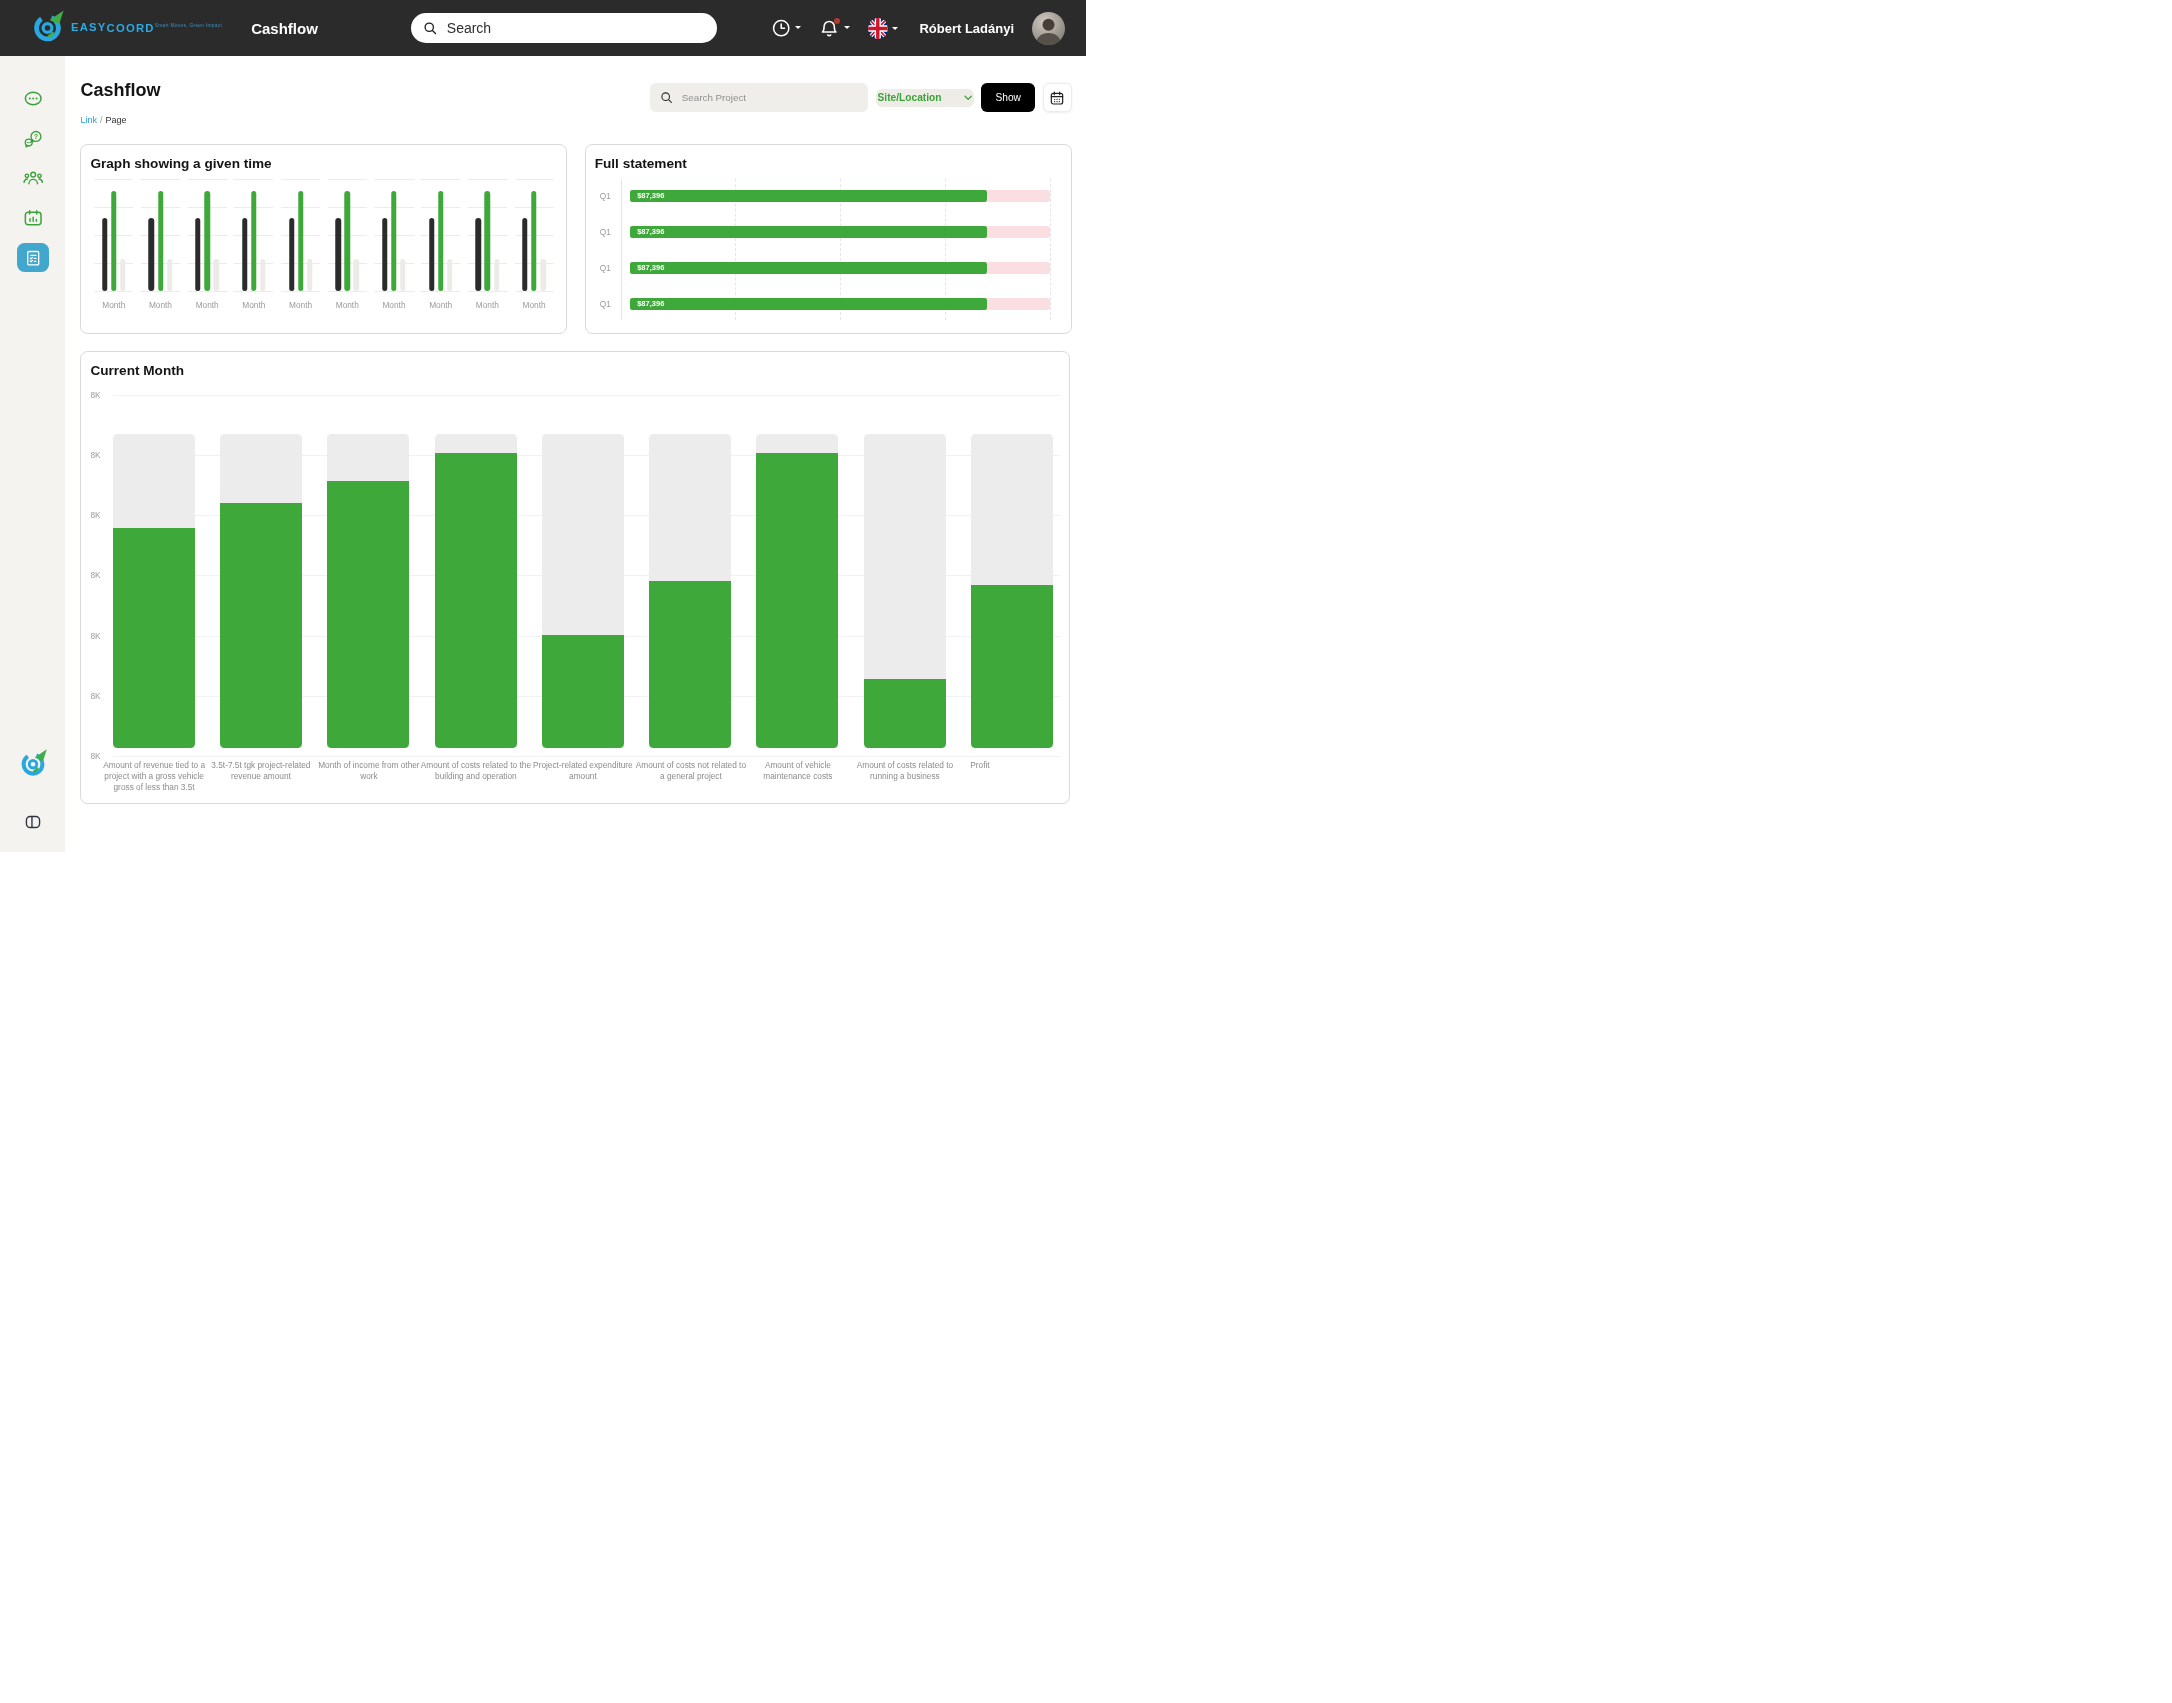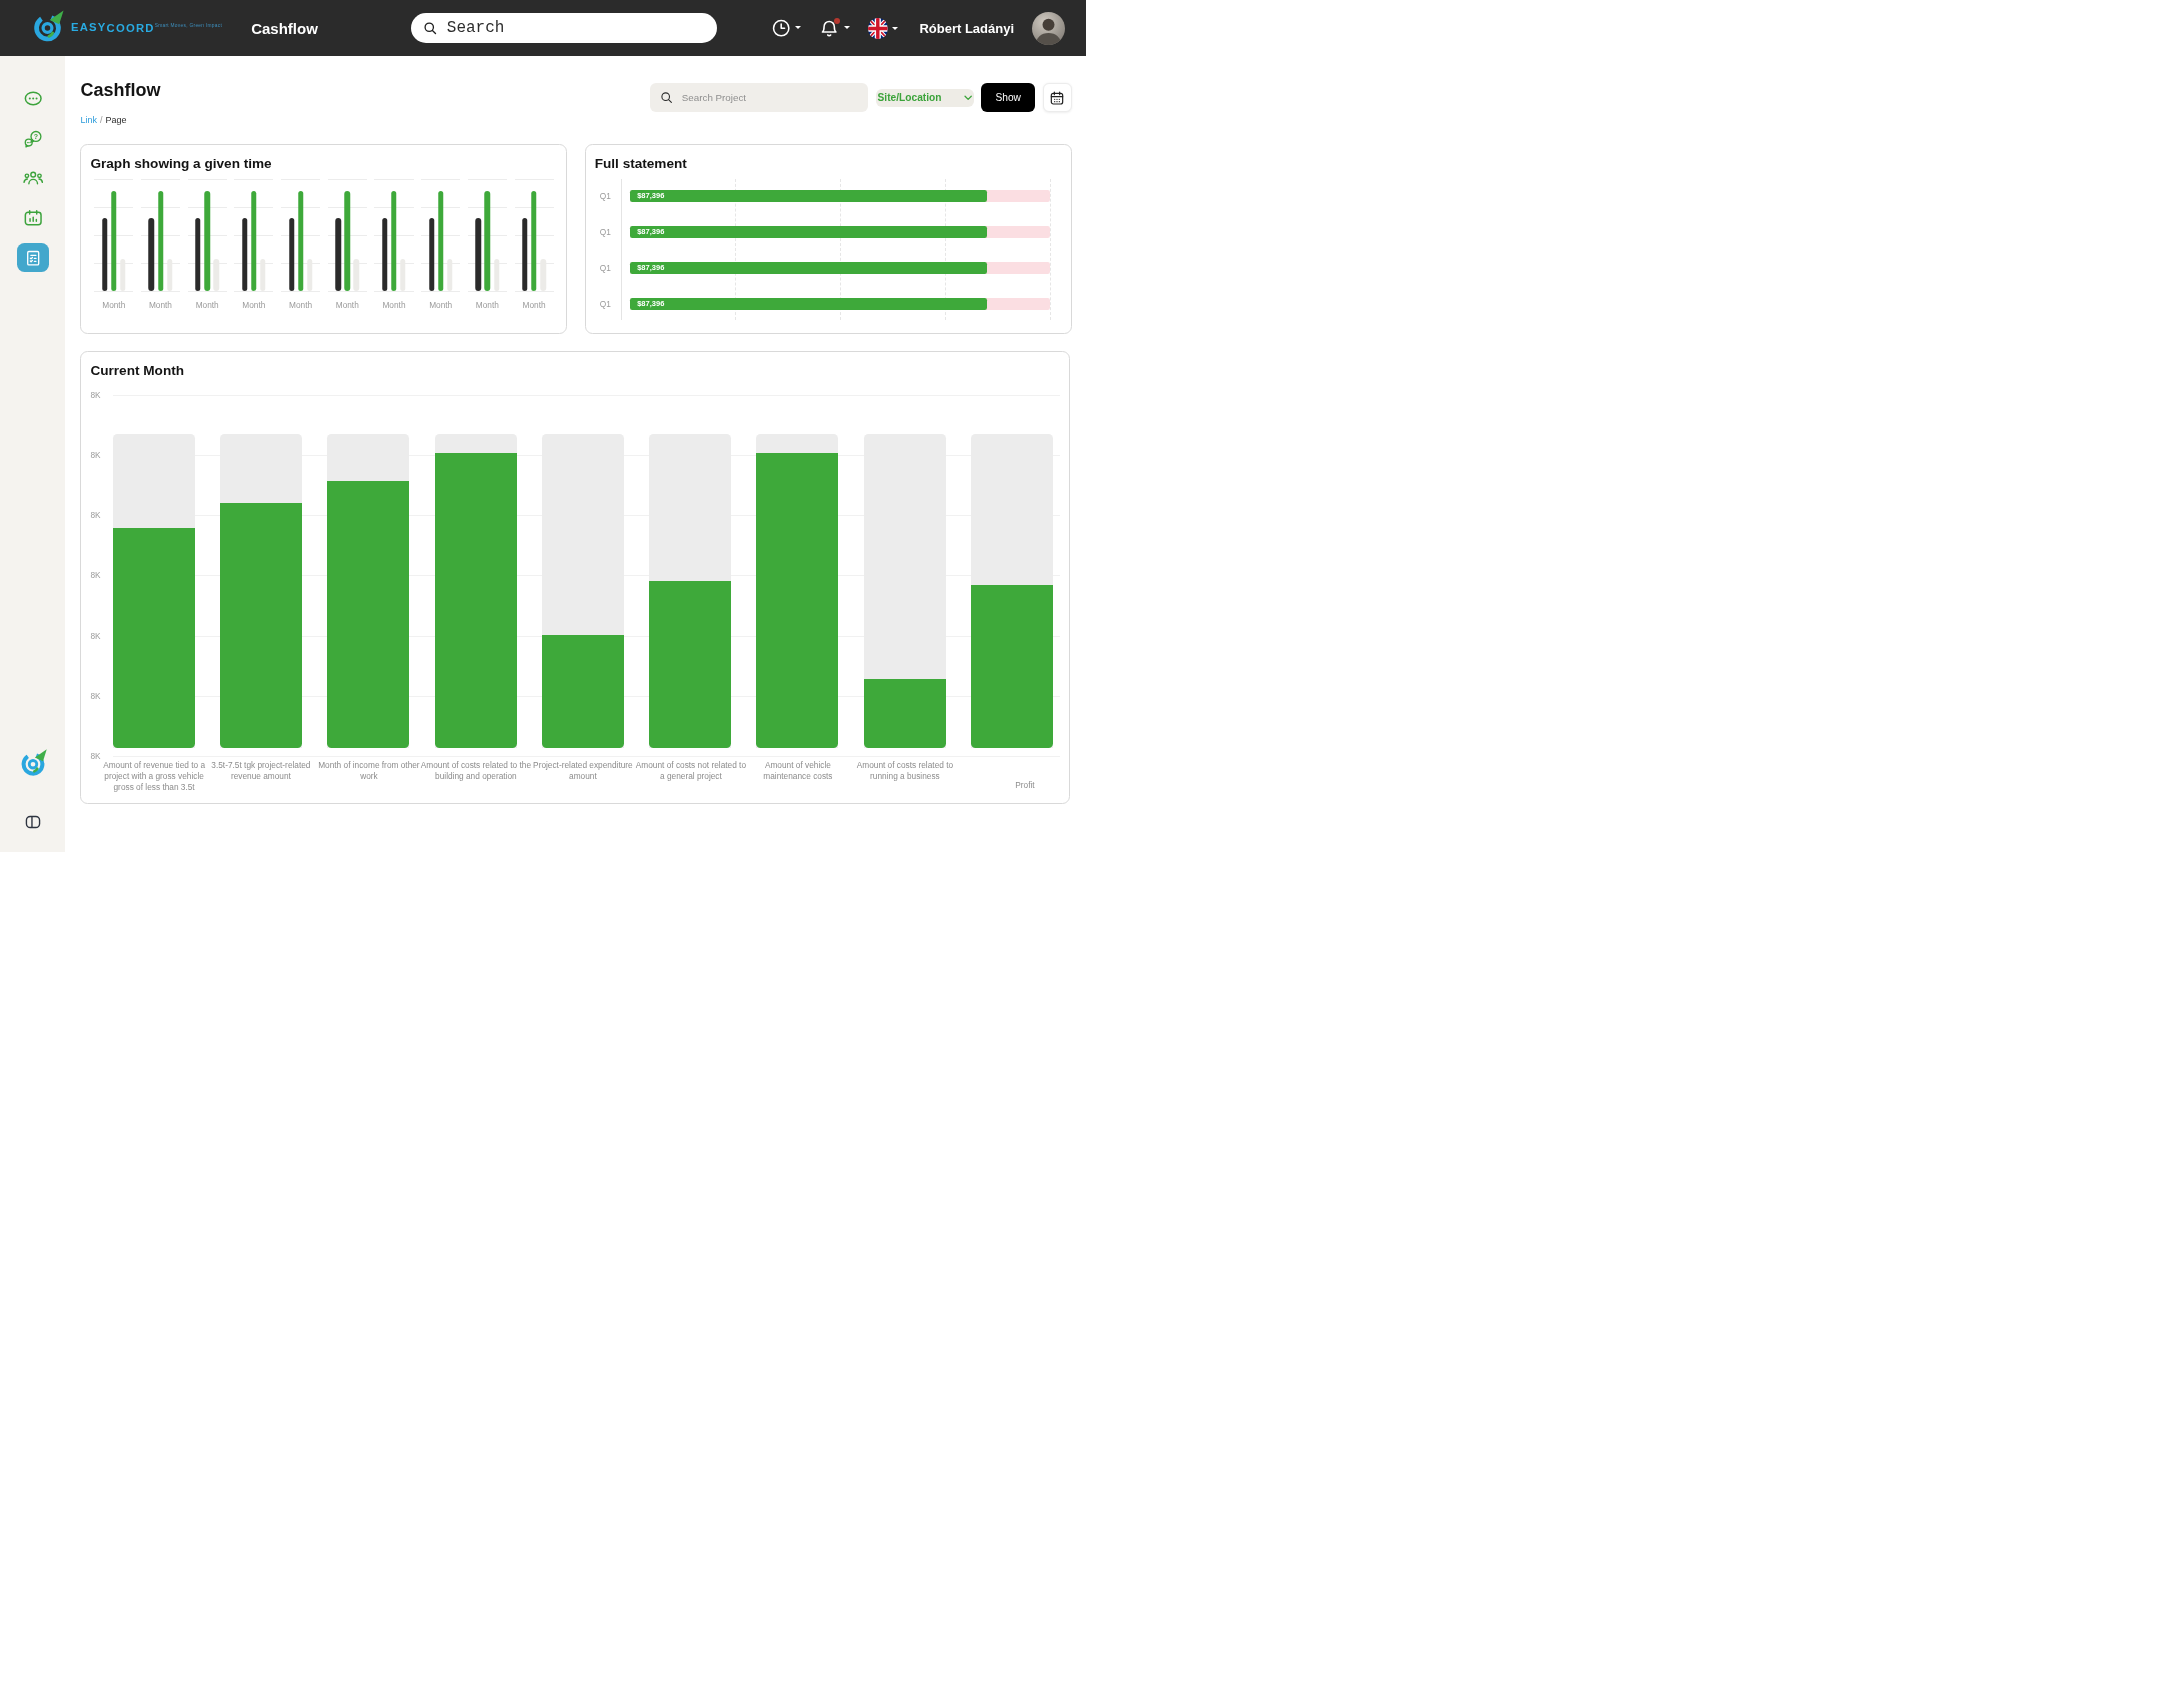--- a/index.html
+++ b/index.html
@@ -10,21 +10,21 @@
   }
   
   .header { position:relative; height:56px; background:#2b2b2b; display:flex; align-items:center; padding:0 22.6px 0 30px; }
   .logo { display:flex; align-items:center; gap:6px; }
   .logo-text { display:flex; flex-direction:row; line-height:1; }
   .logo-line1, .logo-line2 { color:#29abe2; font-weight:bold; font-size:11.3px; letter-spacing:1.2px; }
   .logo-line2 { margin-top:1.5px; }
   .logo-tagline { color:#3d8fbe; font-size:4.8px; margin-top:2.3px; letter-spacing:0.3px; white-space:nowrap; }
   .app-title { color:#fff; font-size:15px; font-weight:bold; margin-left:29px; }
   .search-pill { position:absolute; left:411px; top:13px; width:306px; height:30px; background:#fff; border-radius:16px; display:flex; align-items:center; gap:7.5px; padding:0 12px; }
-  .search-pill input { border:none; outline:none; background:transparent; font-family:Liberation Mono, monospace; font-size:16px; color:#222; width:100%; }
+  .search-pill input { border:none; outline:none; background:transparent; font-family:Liberation Sans, sans-serif; font-size:14px; color:#222; width:100%; }
   .search-pill input::placeholder { color:#2e2e2e; }
   .header-right { position:absolute; right:21px; top:0; height:56px; display:flex; align-items:center; gap:18px; }
   .icon-drop { display:flex; align-items:center; gap:4.5px; cursor:pointer; }
   .caret { width:0; height:0; border-left:3px solid transparent; border-right:3px solid transparent; border-top:3.8px solid #fff; }
   .bell-wrap { position:relative; display:flex; }
   .bell-dot { position:absolute; top:0px; right:0px; width:6px; height:6px; background:#b5382f; border-radius:50%; }
   .flag-wrap { display:flex; border-radius:50%; overflow:hidden; width:19.6px; height:21px; }
   .user-name { color:#fff; font-size:13px; font-weight:bold; margin-left:3px; white-space:nowrap; }
   .avatar { width:33px; height:33px; border-radius:50%; overflow:hidden; flex:0 0 auto; }
   
@@ -532,18 +532,18 @@
             <div class="cm-fill" style="height: 94%; background: rgb(62, 169, 58);"></div>
           </div>
           <div class="cm-label" style="left: 651px;">Amount of vehicle maintenance costs</div>
           <div class="cm-col" style="left: 774px; background: rgb(236, 236, 236);">
             <div class="cm-fill" style="height: 22%; background: rgb(62, 169, 58);"></div>
           </div>
           <div class="cm-label" style="left: 758px;">Amount of costs related to running a business</div>
           <div class="cm-col" style="left: 881px; background: rgb(236, 236, 236);">
             <div class="cm-fill" style="height: 52%; background: rgb(62, 169, 58);"></div>
           </div>
-          <div class="cm-label" style="left: 878px; margin-top: 20px;">Profit</div>
+          <div class="cm-label" style="left: 833px;">Profit</div>
         </div>
     </div>
   </div>
 </div>
 
 
 </body></html>

